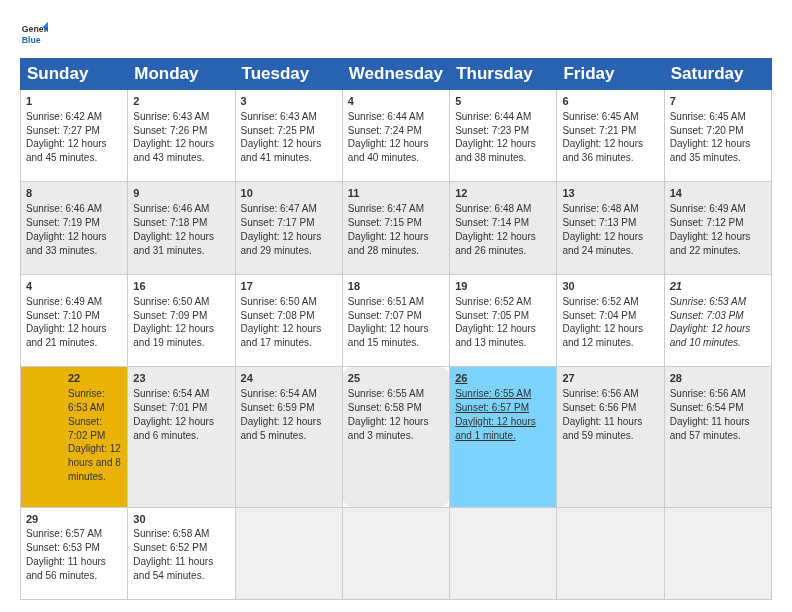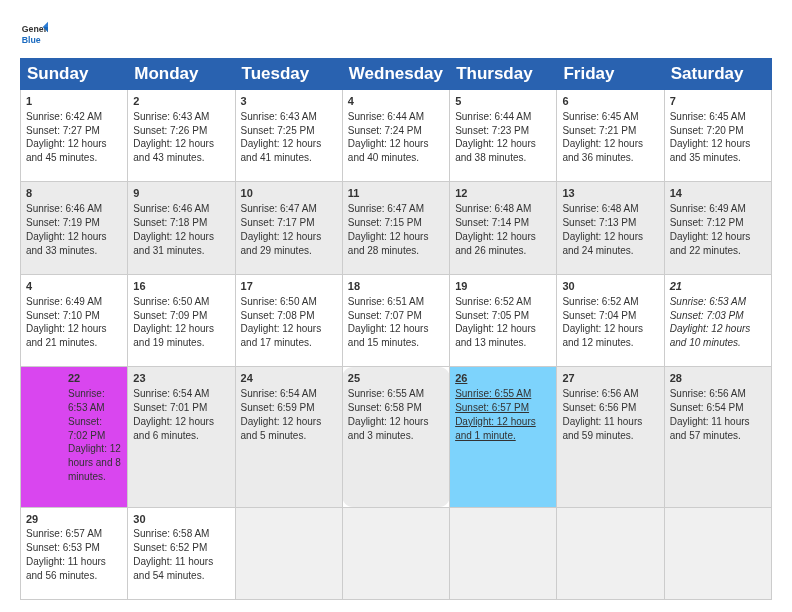--- a/index.html
+++ b/index.html
@@ -161,21 +161,21 @@
         <tr class="row-odd">
           <td style="background: rgb(255, 255, 255);"><span class="day-num">4</span><span class="day-info">Sunrise: 6:49 AM<br>Sunset: 7:10 PM<br>Daylight: 12 hours and 21 minutes.</span></td>
           <td style="background: rgb(255, 255, 255);"><span class="day-num">16</span><span class="day-info">Sunrise: 6:50 AM<br>Sunset: 7:09 PM<br>Daylight: 12 hours and 19 minutes.</span></td>
           <td style="background: rgb(255, 255, 255);"><span class="day-num">17</span><span class="day-info">Sunrise: 6:50 AM<br>Sunset: 7:08 PM<br>Daylight: 12 hours and 17 minutes.</span></td>
           <td style="background: rgb(255, 255, 255);"><span class="day-num">18</span><span class="day-info">Sunrise: 6:51 AM<br>Sunset: 7:07 PM<br>Daylight: 12 hours and 15 minutes.</span></td>
           <td style="background: rgb(255, 255, 255);"><span class="day-num">19</span><span class="day-info">Sunrise: 6:52 AM<br>Sunset: 7:05 PM<br>Daylight: 12 hours and 13 minutes.</span></td>
           <td style="background: rgb(255, 255, 255);"><span class="day-num">30</span><span class="day-info">Sunrise: 6:52 AM<br>Sunset: 7:04 PM<br>Daylight: 12 hours and 12 minutes.</span></td>
           <td style="background: rgb(255, 255, 255); font-style: italic;"><span class="day-num">21</span><span class="day-info">Sunrise: 6:53 AM<br>Sunset: 7:03 PM<br>Daylight: 12 hours and 10 minutes.</span></td>
         </tr>
         <tr class="row-even">
-          <td style="background: #d946ef; padding-left: 47px;"><span class="day-num">22</span><span class="day-info">Sunrise: 6:53 AM<br>Sunset: 7:02 PM<br>Daylight: 12 hours and 8 minutes.</span></td>
+          <td style="background: #eab308; padding-left: 47px;"><span class="day-num">22</span><span class="day-info">Sunrise: 6:53 AM<br>Sunset: 7:02 PM<br>Daylight: 12 hours and 8 minutes.</span></td>
           <td style="background: rgb(235, 235, 235);"><span class="day-num">23</span><span class="day-info">Sunrise: 6:54 AM<br>Sunset: 7:01 PM<br>Daylight: 12 hours and 6 minutes.</span></td>
           <td style="background: rgb(235, 235, 235);"><span class="day-num">24</span><span class="day-info">Sunrise: 6:54 AM<br>Sunset: 6:59 PM<br>Daylight: 12 hours and 5 minutes.</span></td>
           <td style="background: rgb(235, 235, 235); border-radius: 11px;"><span class="day-num">25</span><span class="day-info">Sunrise: 6:55 AM<br>Sunset: 6:58 PM<br>Daylight: 12 hours and 3 minutes.</span></td>
           <td style="background: #7dd3fc; text-decoration: underline;"><span class="day-num">26</span><span class="day-info">Sunrise: 6:55 AM<br>Sunset: 6:57 PM<br>Daylight: 12 hours and 1 minute.</span></td>
           <td style="background: rgb(235, 235, 235);"><span class="day-num">27</span><span class="day-info">Sunrise: 6:56 AM<br>Sunset: 6:56 PM<br>Daylight: 11 hours and 59 minutes.</span></td>
           <td style="background: rgb(235, 235, 235);"><span class="day-num">28</span><span class="day-info">Sunrise: 6:56 AM<br>Sunset: 6:54 PM<br>Daylight: 11 hours and 57 minutes.</span></td>
         </tr>
         <tr class="row-odd">
           <td style="background: rgb(255, 255, 255); margin-top: 12px;"><span class="day-num">29</span><span class="day-info">Sunrise: 6:57 AM<br>Sunset: 6:53 PM<br>Daylight: 11 hours and 56 minutes.</span></td>
           <td style="background: rgb(255, 255, 255);"><span class="day-num">30</span><span class="day-info">Sunrise: 6:58 AM<br>Sunset: 6:52 PM<br>Daylight: 11 hours and 54 minutes.</span></td>

